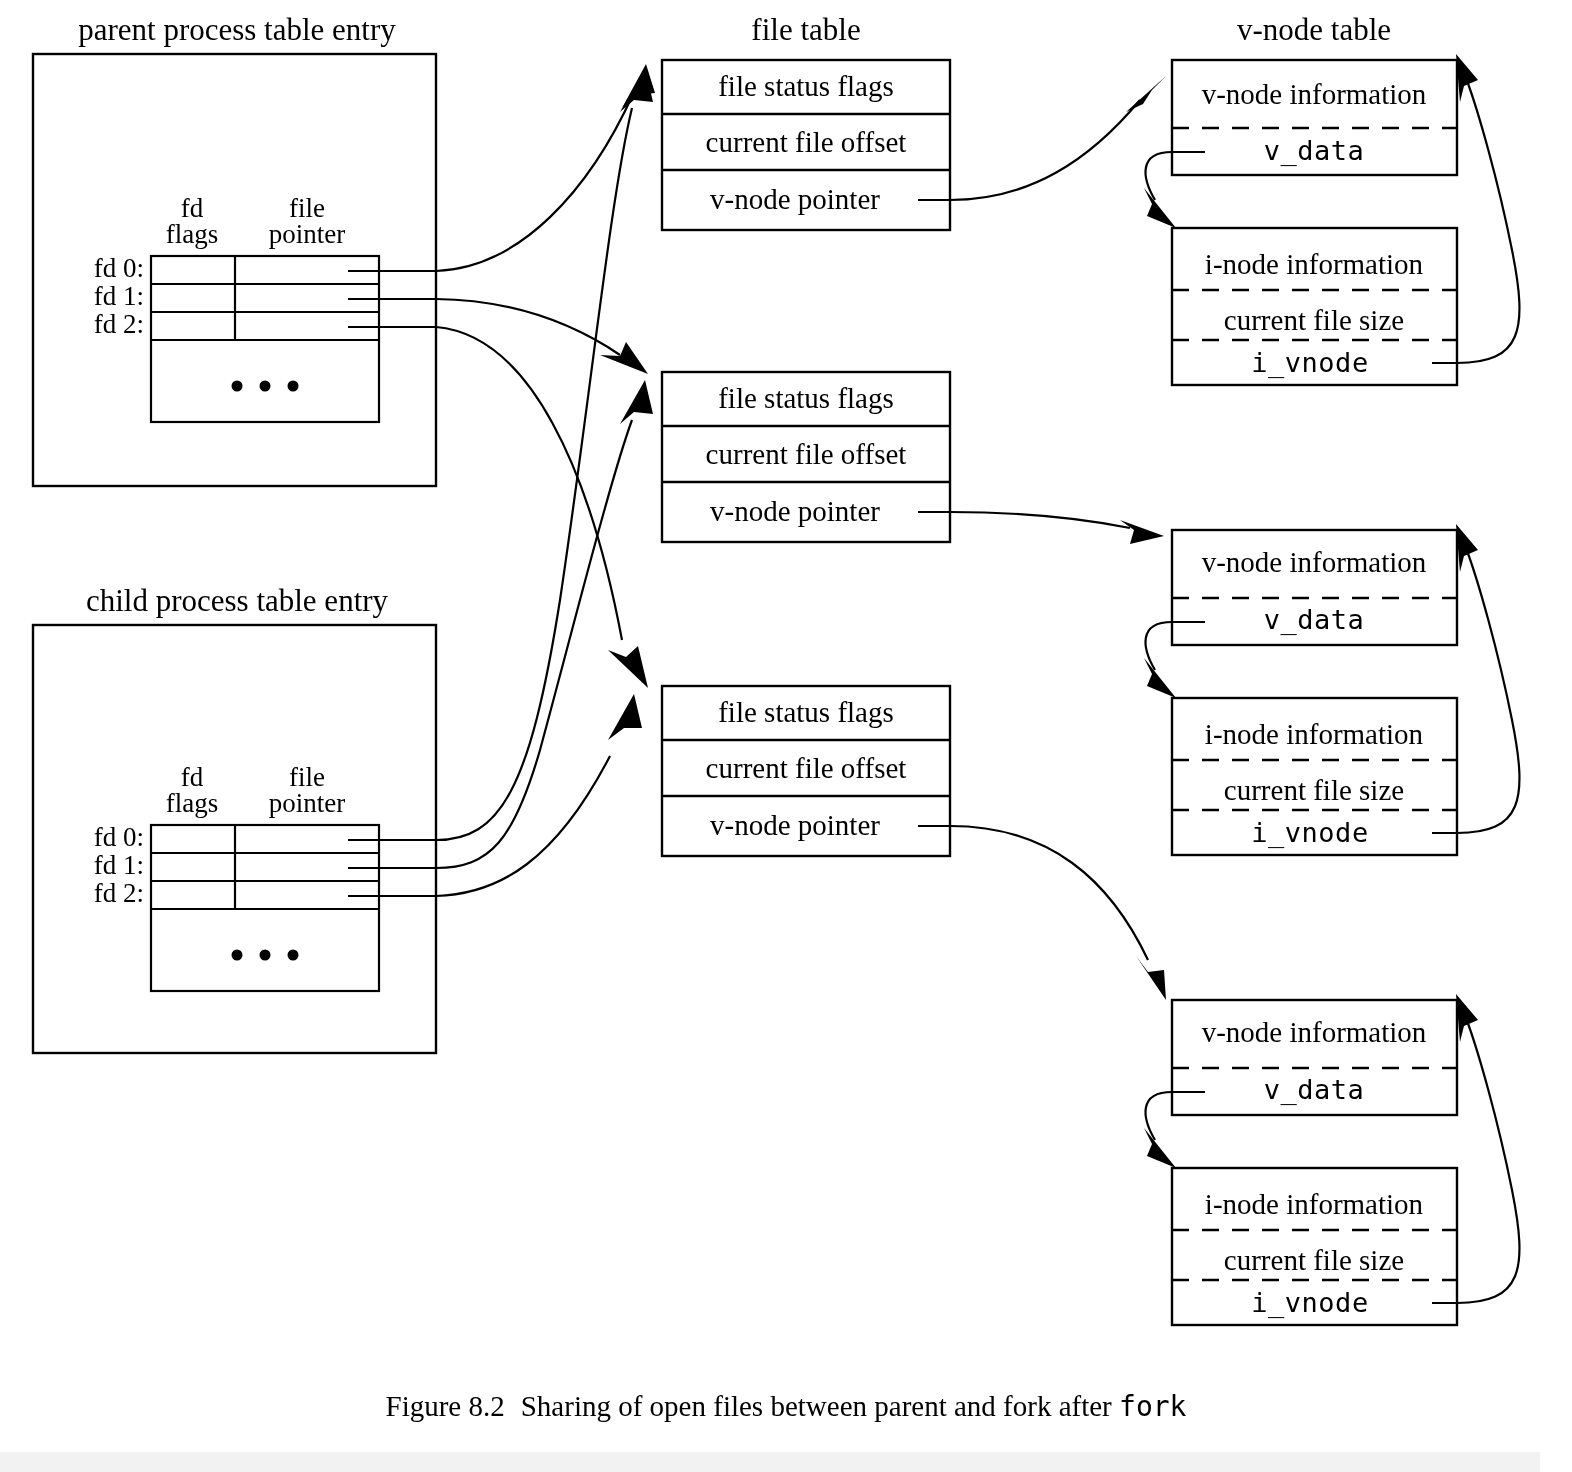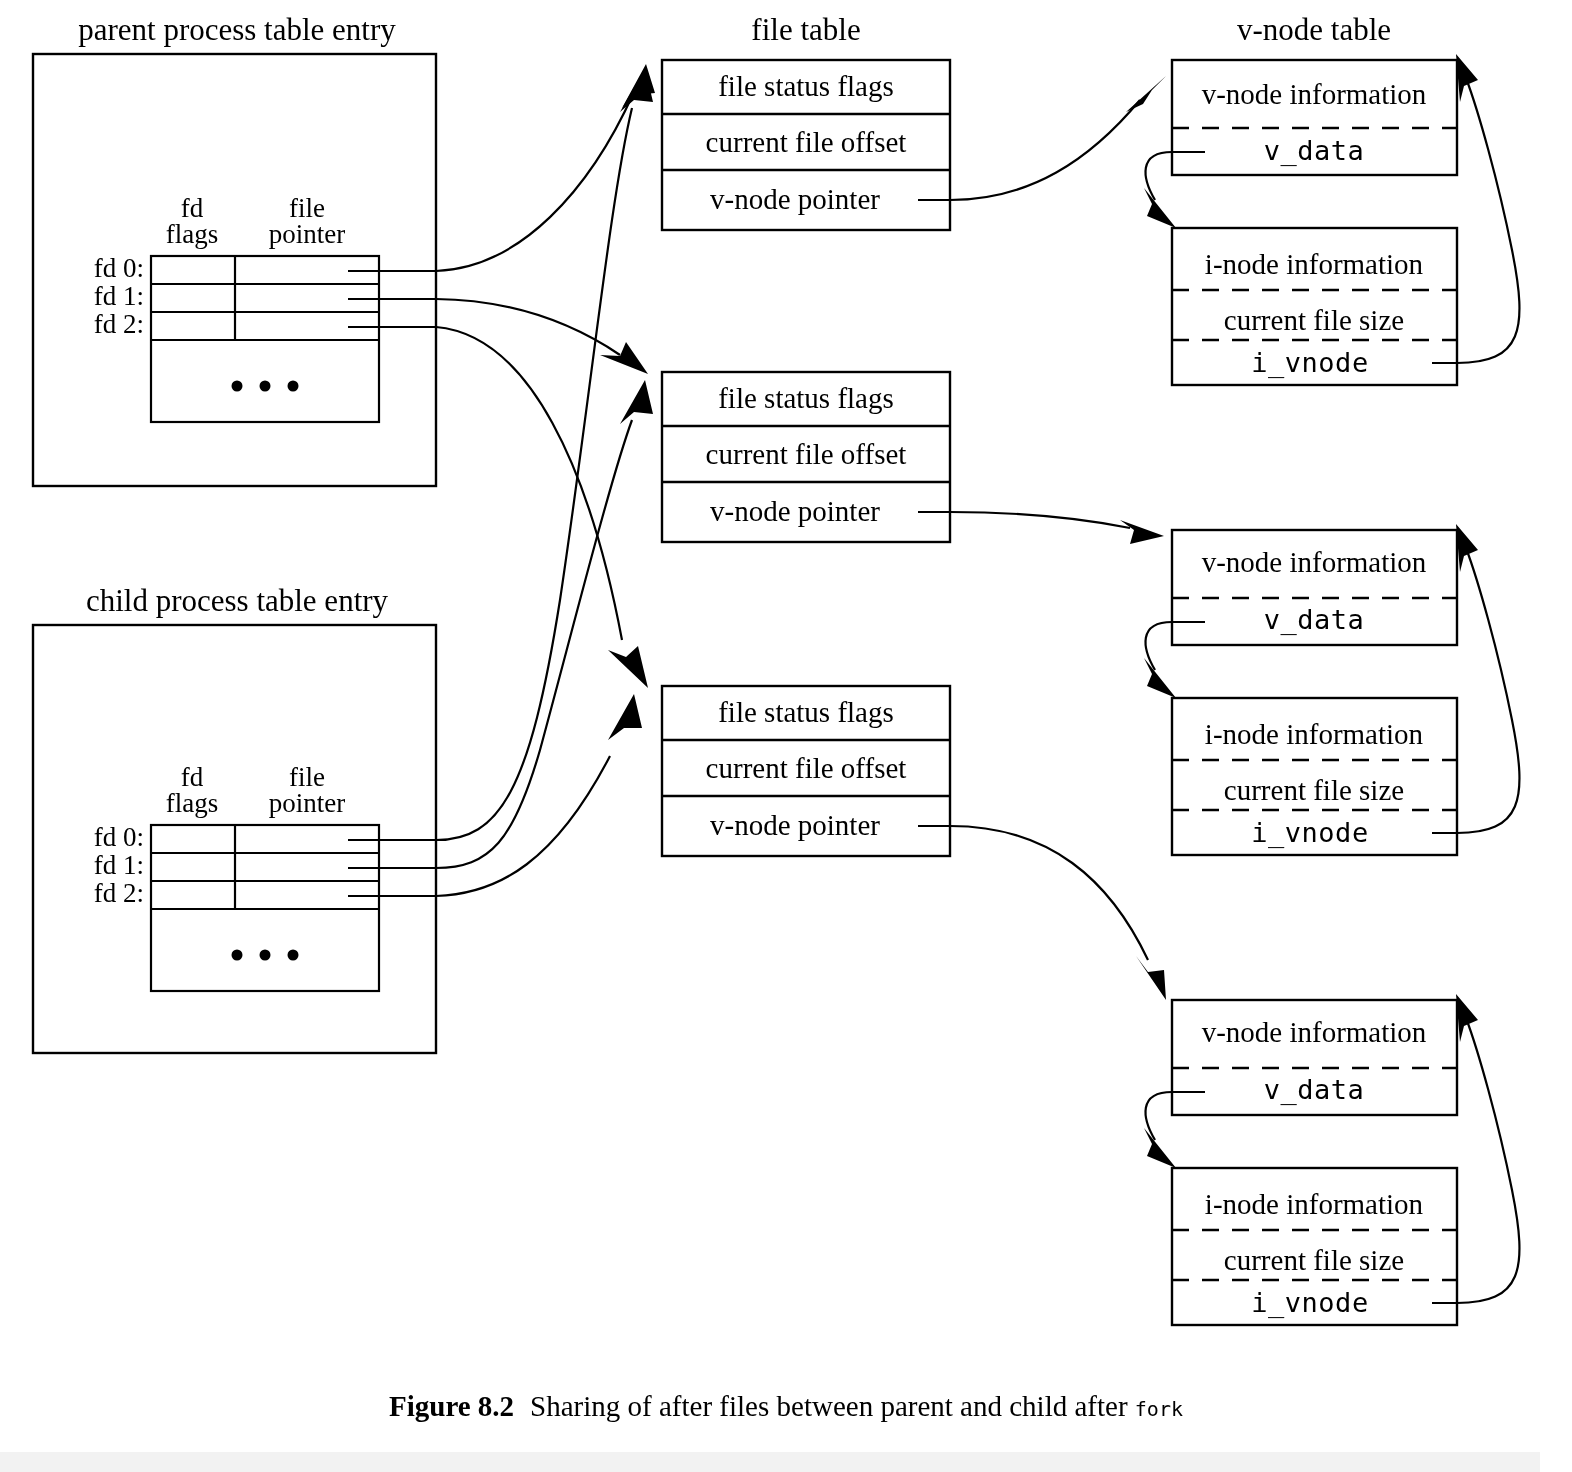--- a/index.html
+++ b/index.html
@@ -82,29 +82,29 @@
     left: 0;
     top: 1390px;
     width: 1572px;
     text-align: center;
     font-family: "Liberation Serif", "DejaVu Serif", serif;
     font-size: 29px;
     color: #000000;
     white-space: nowrap;
   }
   #caption .fignum {
-    font-weight: bold;
+    font-weight: normal;
   }
   #caption .capgap {
     display: inline-block;
     width: 16px;
   }
   #caption .mono {
     font-family: "DejaVu Sans Mono", "Liberation Mono", monospace;
-    font-size: 20px;
+    font-size: 28px;
   }
   #footer-bar {
     position: absolute;
     left: 0;
     top: 1452px;
     width: 1572px;
     height: 20px;
     background: #f2f2f2;
   }
 </style>
@@ -321,18 +321,18 @@
       <polygon class="arrow-head" points="1456,524 1460,572 1464,556 1478,550"></polygon>
     </g>
     <g>
       <path class="connector" d="M1432,1303 L1457,1303 C1522,1303 1528,1270 1512,1190 C1498,1120 1478,1050 1466,1018"></path>
       <polygon class="arrow-head" points="1456,994 1460,1042 1464,1026 1478,1020"></polygon>
     </g>
 
   </svg>
 
   <div id="caption">
-    <span class="fignum">Figure 8.2</span><span class="capgap"></span><span>Sharing of after files between parent and child after</span> <span class="mono">fork</span>
+    <span class="fignum">Figure 8.2</span><span class="capgap"></span><span>Sharing of open files between parent and fork after</span> <span class="mono">fork</span>
   </div>
 
   <div id="footer-bar"></div>
 
 </div>
 
 </body></html>

